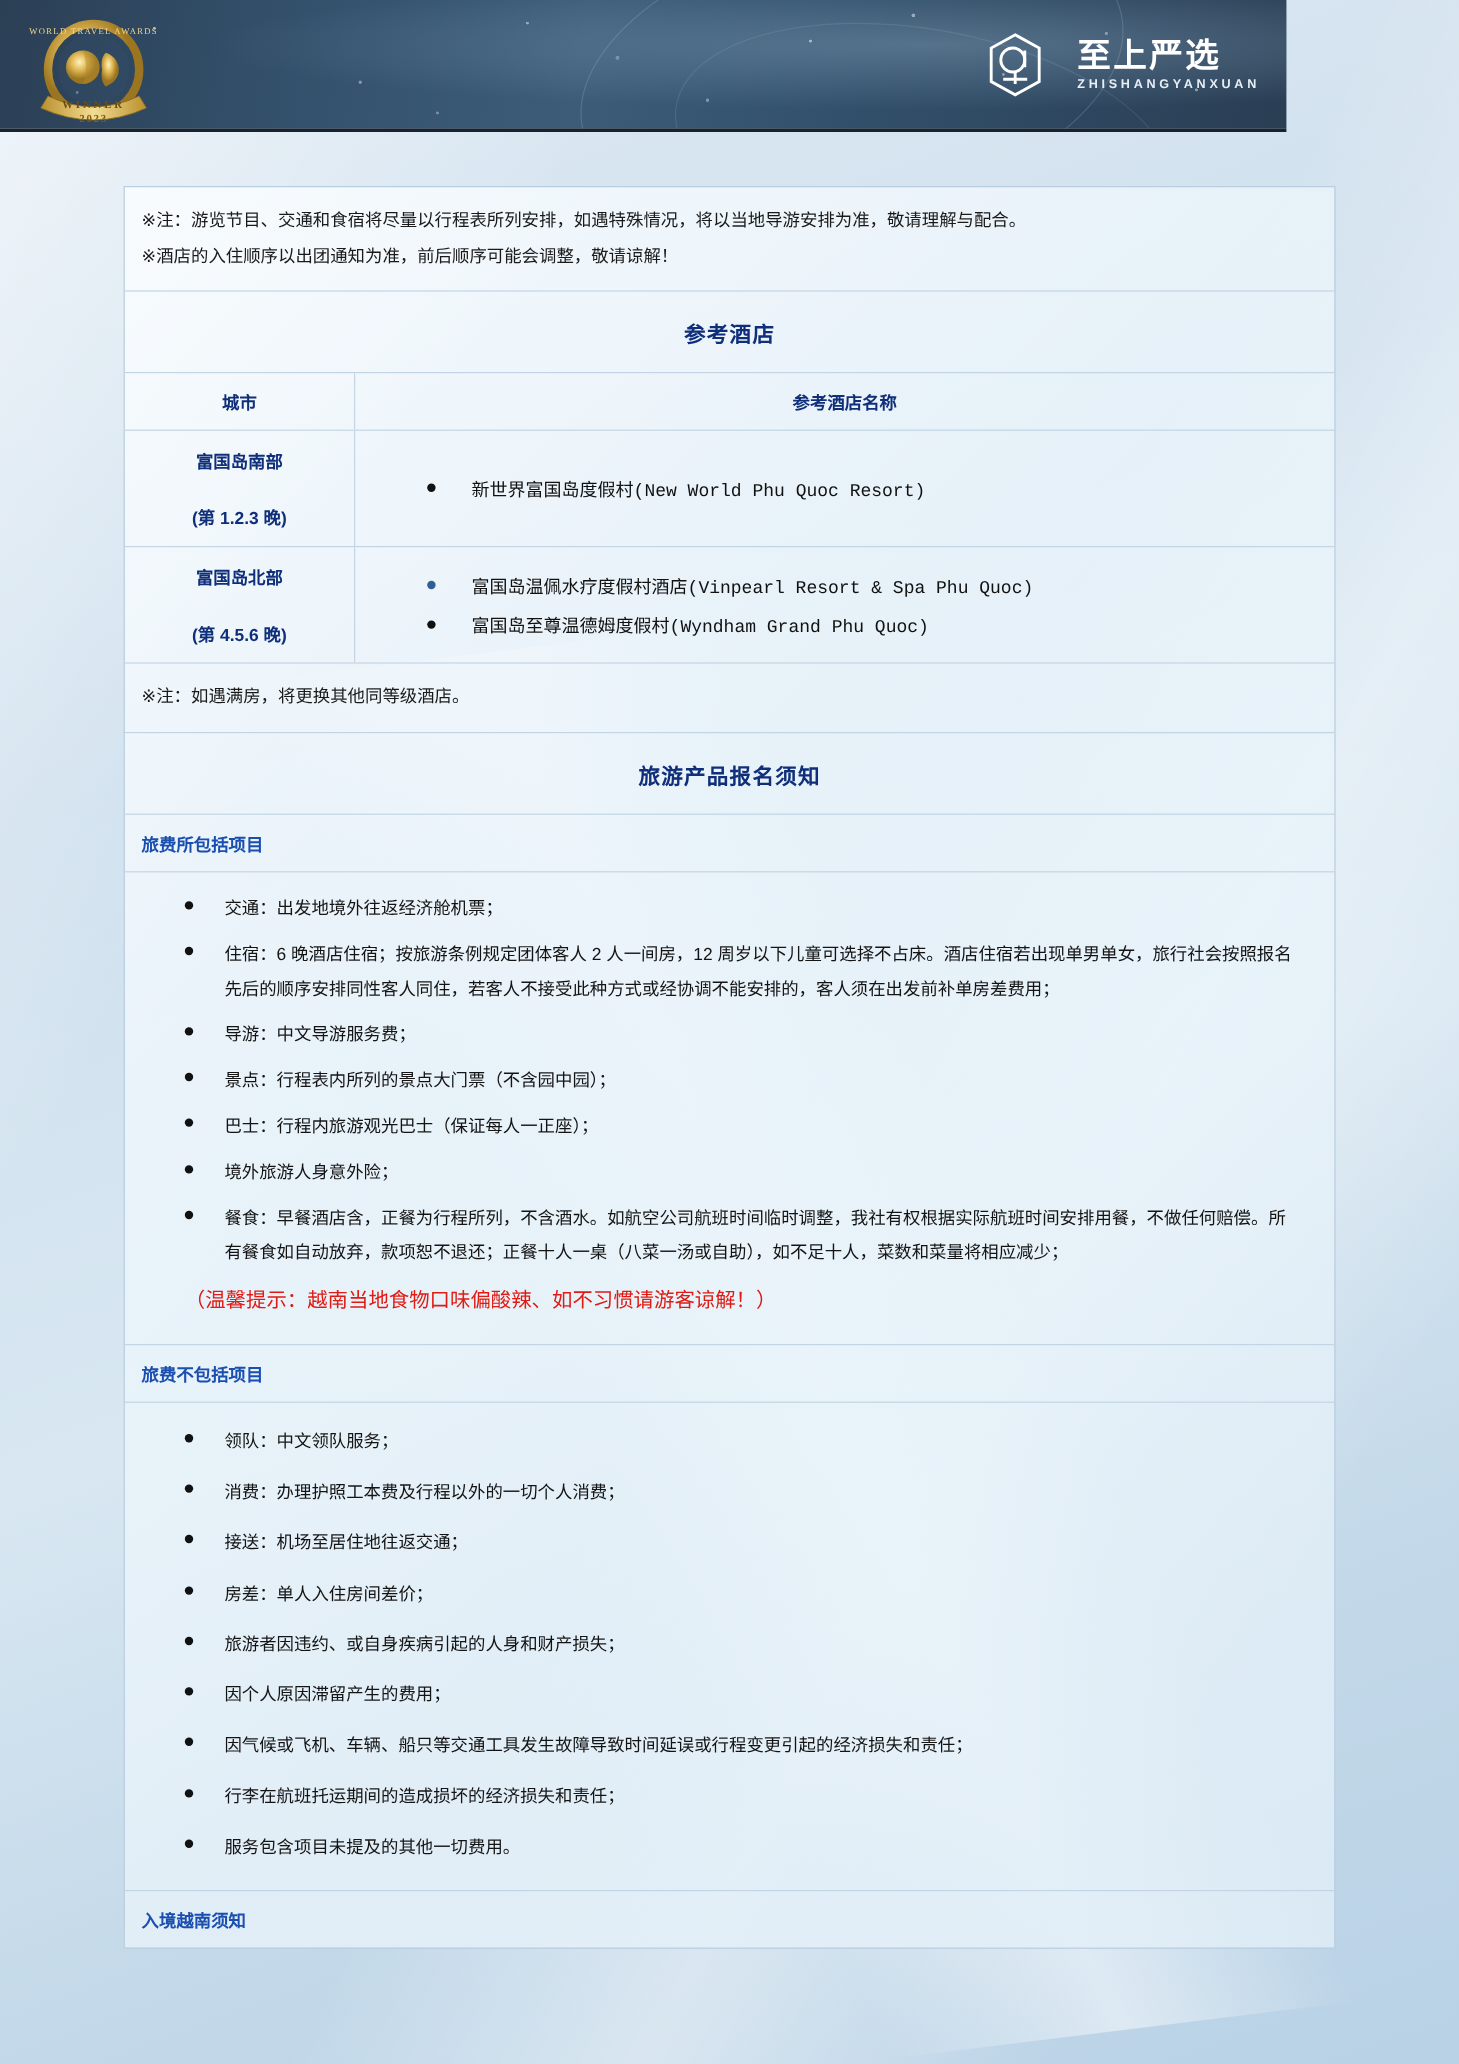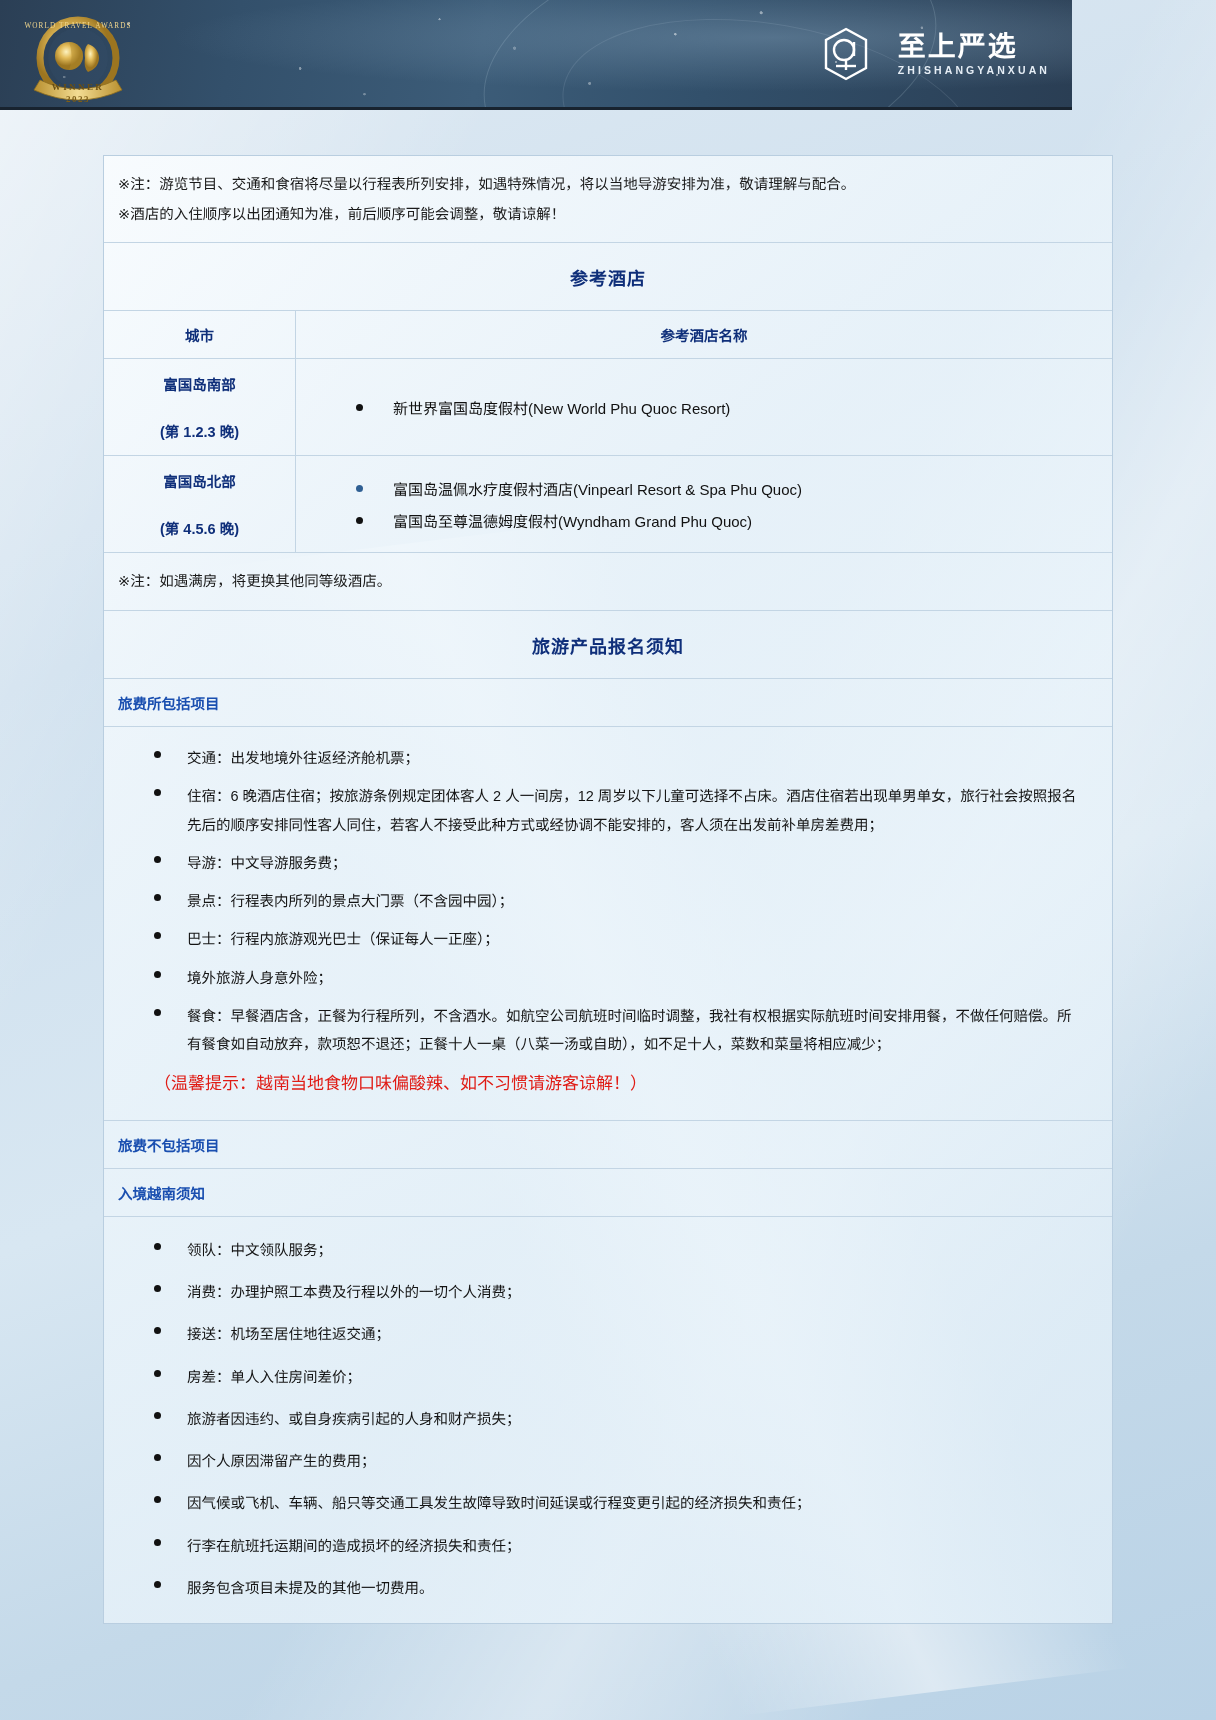--- a/index.html
+++ b/index.html
@@ -211,20 +211,21 @@
     font-weight: 700;
     color: #0f2f7a;
   }
   .hlist {
     flex: 1;
     padding: 14px 0 14px 0;
     display: flex;
     flex-direction: column;
     justify-content: center;
     gap: 11px;
+    font-family: Liberation Mono, monospace;
   }
   .hitem {
     display: flex;
     align-items: baseline;
     font-size: 15px;
     color: #111;
     padding-left: 4px;
   }
   .bullet {
     display: inline-block;
@@ -420,57 +421,57 @@
       </div>
       <div class="tip-red">（温馨提示：越南当地食物口味偏酸辣、如不习惯请游客谅解！）</div>
     </div>
   </div>
 
   <div class="row">
     <div class="sub-head">旅费不包括项目</div>
   </div>
 
   <div class="row">
+    <div class="bullet-list exclusion-list">
+      <div class="bl-item">
+        <span class="bullet"></span>
+        <span class="bl-text">领队：中文领队服务；</span>
+      </div>
+      <div class="bl-item">
+        <span class="bullet"></span>
+        <span class="bl-text">消费：办理护照工本费及行程以外的一切个人消费；</span>
+      </div>
+      <div class="bl-item">
+        <span class="bullet"></span>
+        <span class="bl-text">接送：机场至居住地往返交通；</span>
+      </div>
+      <div class="bl-item">
+        <span class="bullet"></span>
+        <span class="bl-text">房差：单人入住房间差价；</span>
+      </div>
+      <div class="bl-item">
+        <span class="bullet"></span>
+        <span class="bl-text">旅游者因违约、或自身疾病引起的人身和财产损失；</span>
+      </div>
+      <div class="bl-item">
+        <span class="bullet"></span>
+        <span class="bl-text">因个人原因滞留产生的费用；</span>
+      </div>
+      <div class="bl-item">
+        <span class="bullet"></span>
+        <span class="bl-text">因气候或飞机、车辆、船只等交通工具发生故障导致时间延误或行程变更引起的经济损失和责任；</span>
+      </div>
+      <div class="bl-item">
+        <span class="bullet"></span>
+        <span class="bl-text">行李在航班托运期间的造成损坏的经济损失和责任；</span>
+      </div>
+      <div class="bl-item">
+        <span class="bullet"></span>
+        <span class="bl-text">服务包含项目未提及的其他一切费用。</span>
+      </div>
+    </div>
+  </div>
+
+  <div class="row">
     <div class="sub-head">入境越南须知</div>
   </div>
 
-  <div class="row">
-    <div class="bullet-list exclusion-list">
-      <div class="bl-item">
-        <span class="bullet"></span>
-        <span class="bl-text">领队：中文领队服务；</span>
-      </div>
-      <div class="bl-item">
-        <span class="bullet"></span>
-        <span class="bl-text">消费：办理护照工本费及行程以外的一切个人消费；</span>
-      </div>
-      <div class="bl-item">
-        <span class="bullet"></span>
-        <span class="bl-text">接送：机场至居住地往返交通；</span>
-      </div>
-      <div class="bl-item">
-        <span class="bullet"></span>
-        <span class="bl-text">房差：单人入住房间差价；</span>
-      </div>
-      <div class="bl-item">
-        <span class="bullet"></span>
-        <span class="bl-text">旅游者因违约、或自身疾病引起的人身和财产损失；</span>
-      </div>
-      <div class="bl-item">
-        <span class="bullet"></span>
-        <span class="bl-text">因个人原因滞留产生的费用；</span>
-      </div>
-      <div class="bl-item">
-        <span class="bullet"></span>
-        <span class="bl-text">因气候或飞机、车辆、船只等交通工具发生故障导致时间延误或行程变更引起的经济损失和责任；</span>
-      </div>
-      <div class="bl-item">
-        <span class="bullet"></span>
-        <span class="bl-text">行李在航班托运期间的造成损坏的经济损失和责任；</span>
-      </div>
-      <div class="bl-item">
-        <span class="bullet"></span>
-        <span class="bl-text">服务包含项目未提及的其他一切费用。</span>
-      </div>
-    </div>
-  </div>
-
 </div>
 
 </body></html>

